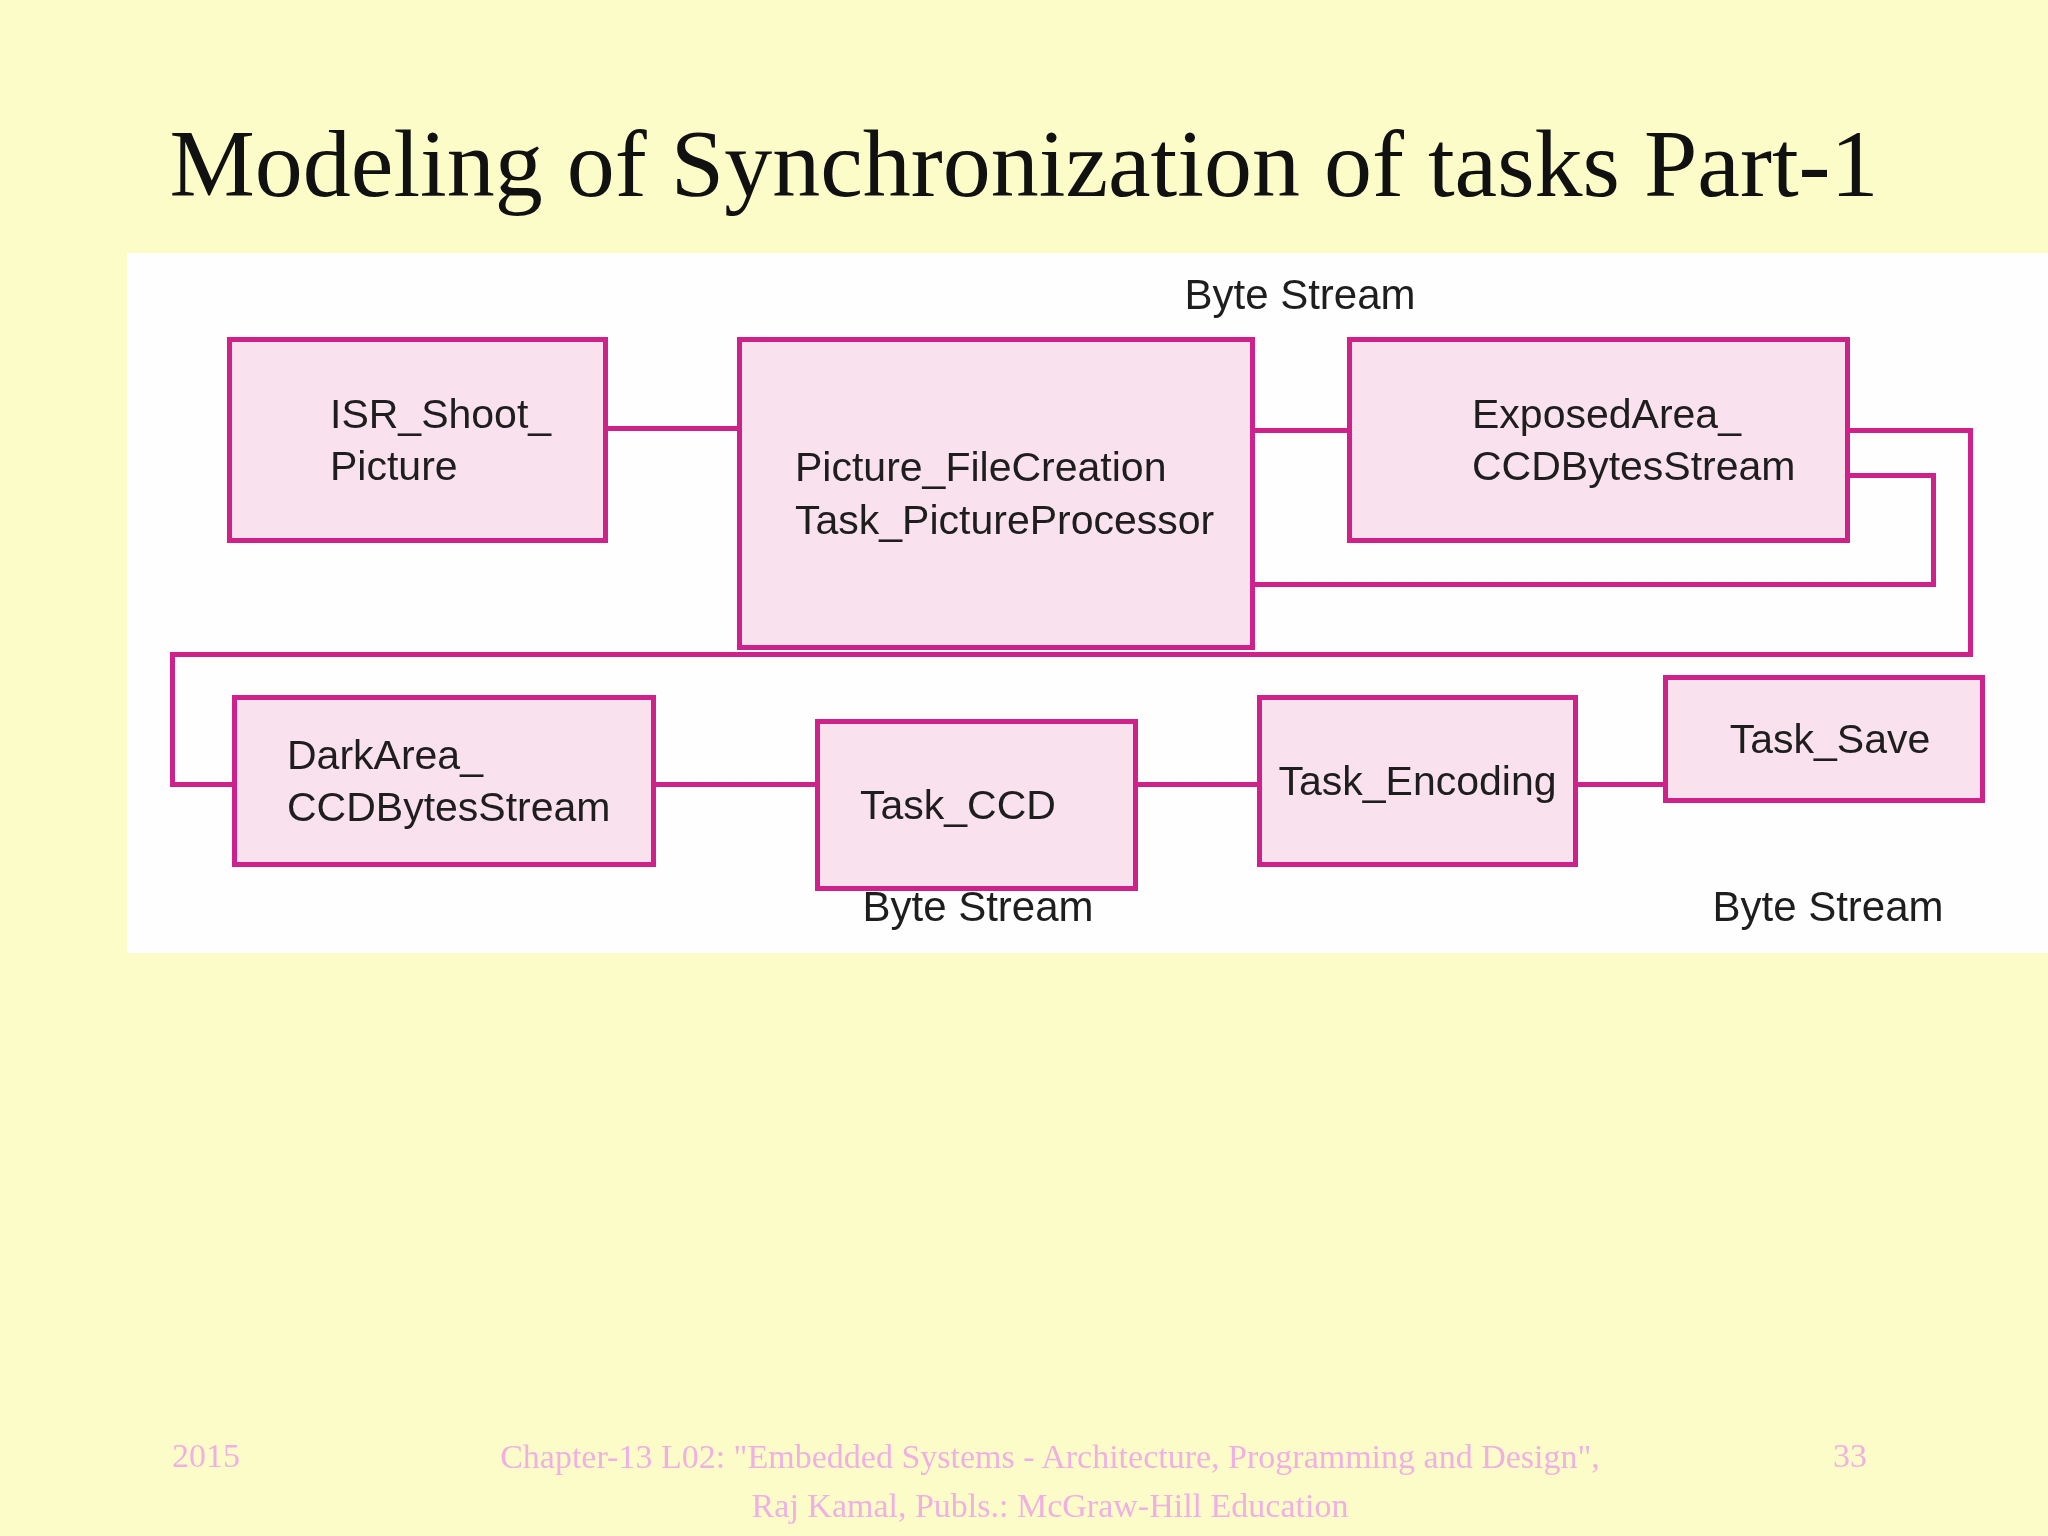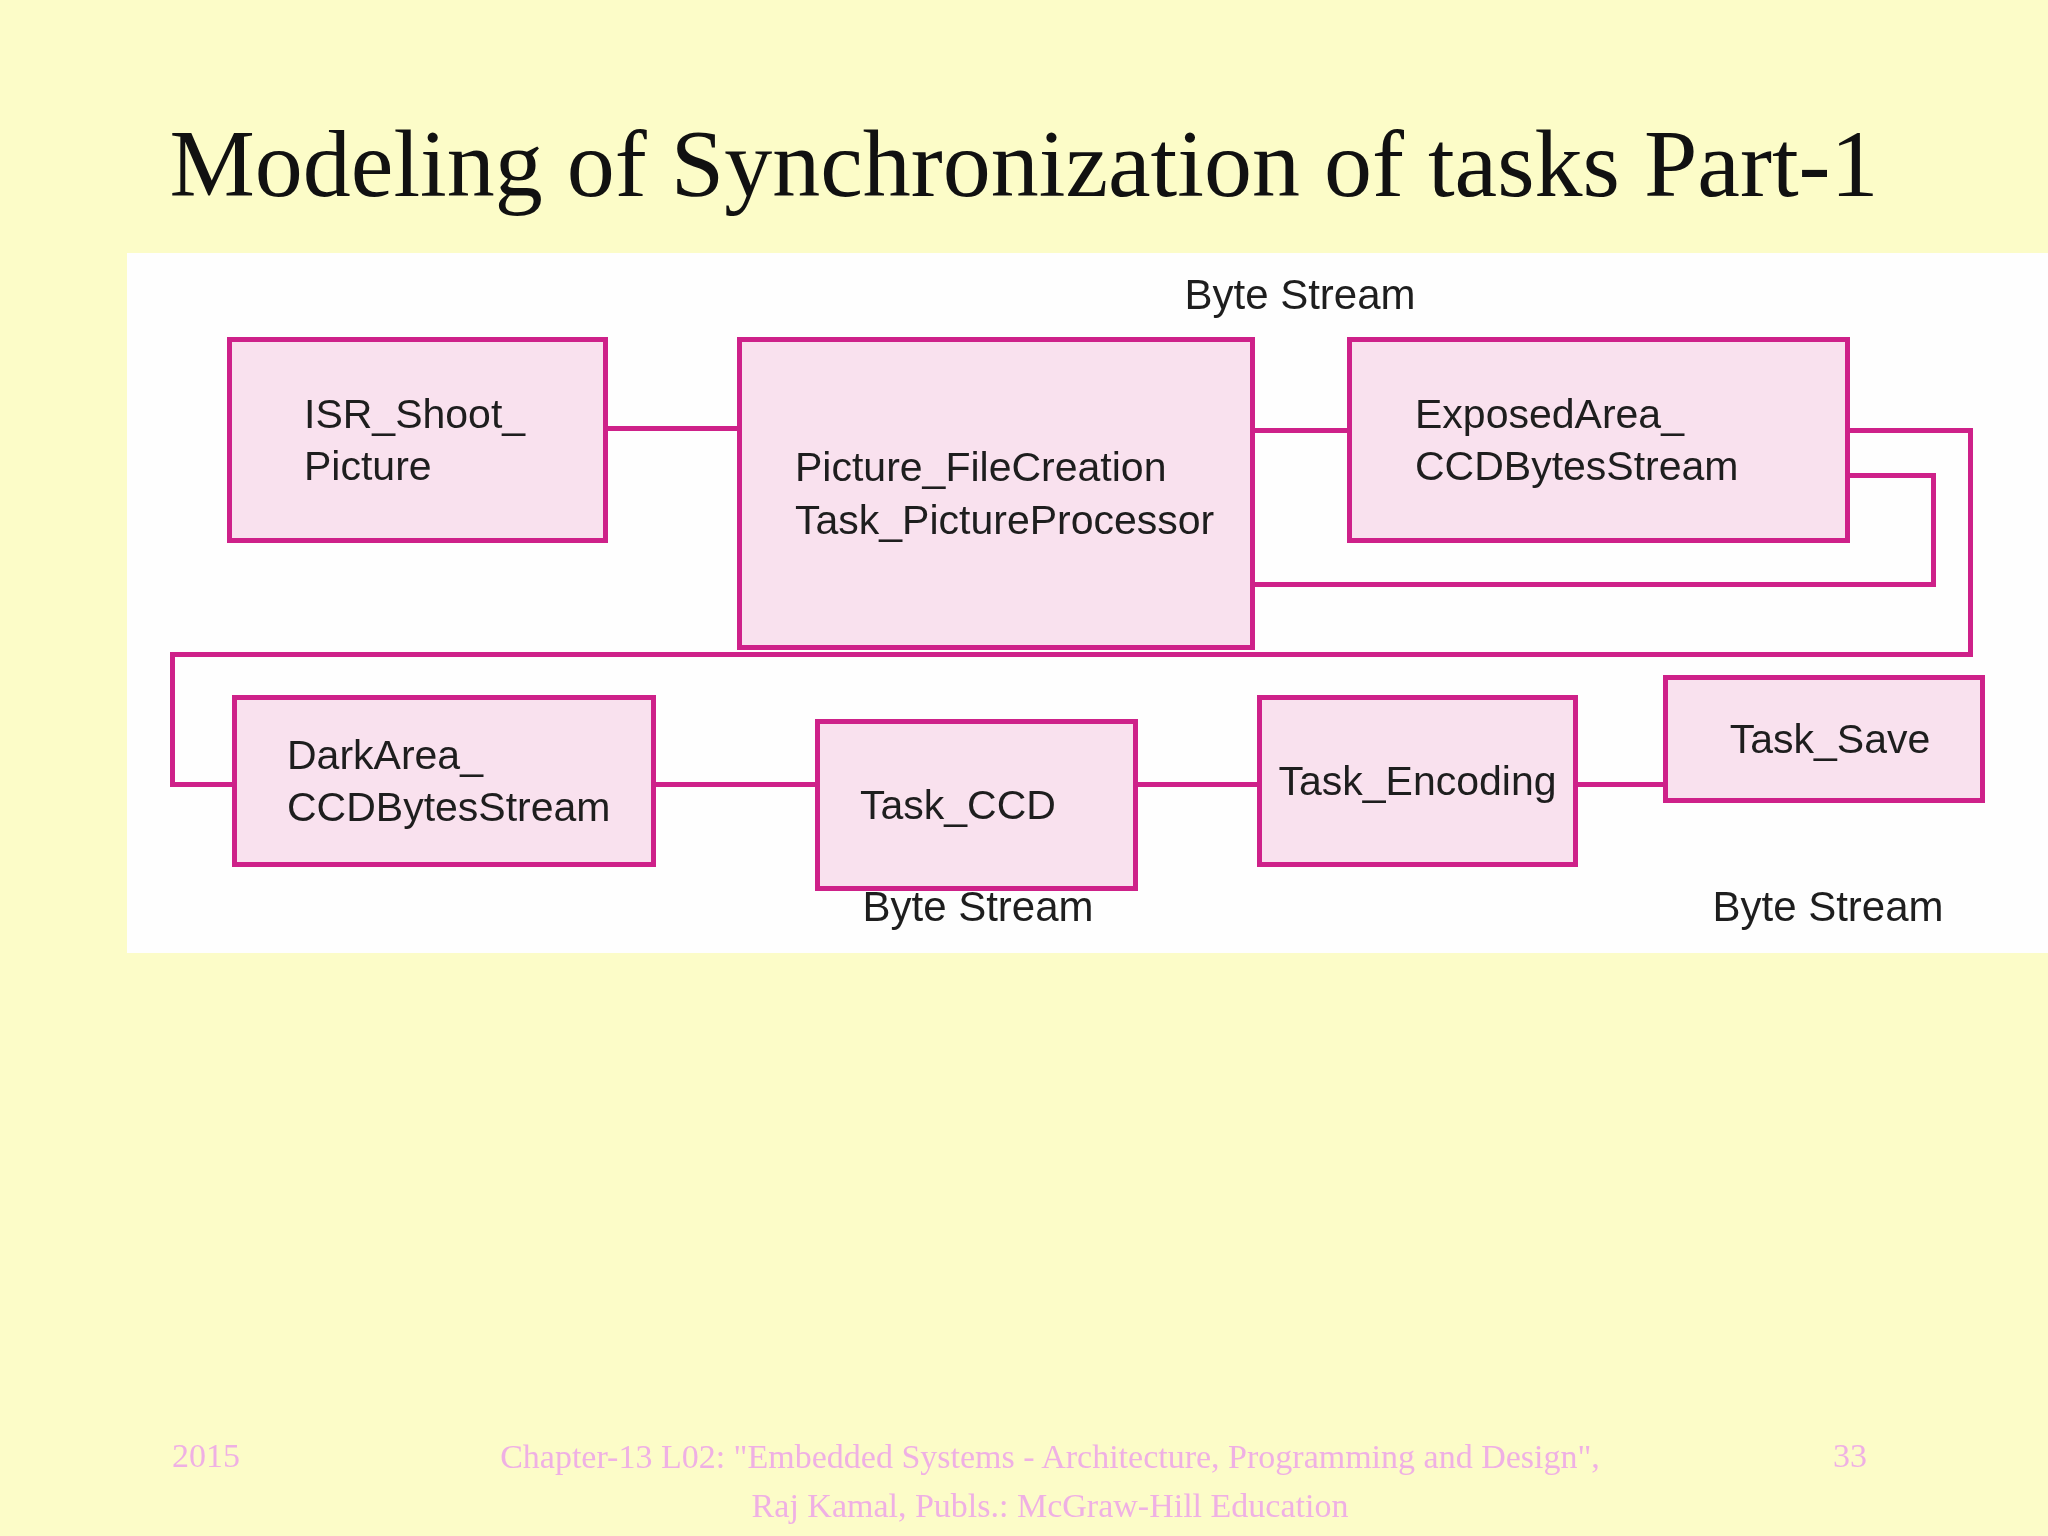--- a/index.html
+++ b/index.html
@@ -75,35 +75,35 @@
     <div class="vline" style="left:43px;top:399px;height:135px;"></div>
     <div class="hline" style="left:43px;top:529px;width:67px;"></div>
     <div class="hline" style="left:1720px;top:220px;width:89px;"></div>
     <div class="vline" style="left:1804px;top:220px;height:114px;"></div>
     <div class="hline" style="left:1125px;top:329px;width:684px;"></div>
     <div class="hline" style="left:527px;top:529px;width:164px;"></div>
     <div class="hline" style="left:1009px;top:529px;width:124px;"></div>
 
     <div class="hline" style="left:1448px;top:529px;width:91px;"></div>
 
-    <div class="box" style="left:100px;top:84px;width:381px;height:206px;padding-left:72px;">
+    <div class="box" style="left:100px;top:84px;width:381px;height:206px;padding-left:98px;">
       <div class="box-text">
         <span class="bl">ISR_Shoot_</span>
         <span class="bl">Picture</span>
       </div>
     </div>
 
     <div class="box" style="left:610px;top:84px;width:518px;height:313px;padding-left:53px;">
       <div class="box-text">
         <span class="bl">Picture_FileCreation</span>
         <span class="bl">Task_PictureProcessor</span>
       </div>
     </div>
 
-    <div class="box" style="left:1220px;top:84px;width:503px;height:206px;padding-left:63px;">
+    <div class="box" style="left:1220px;top:84px;width:503px;height:206px;padding-left:120px;">
       <div class="box-text">
         <span class="bl">ExposedArea_</span>
         <span class="bl">CCDBytesStream</span>
       </div>
     </div>
 
     <div class="box" style="left:105px;top:442px;width:424px;height:172px;padding-left:50px;">
       <div class="box-text">
         <span class="bl">DarkArea_</span>
         <span class="bl">CCDBytesStream</span>

